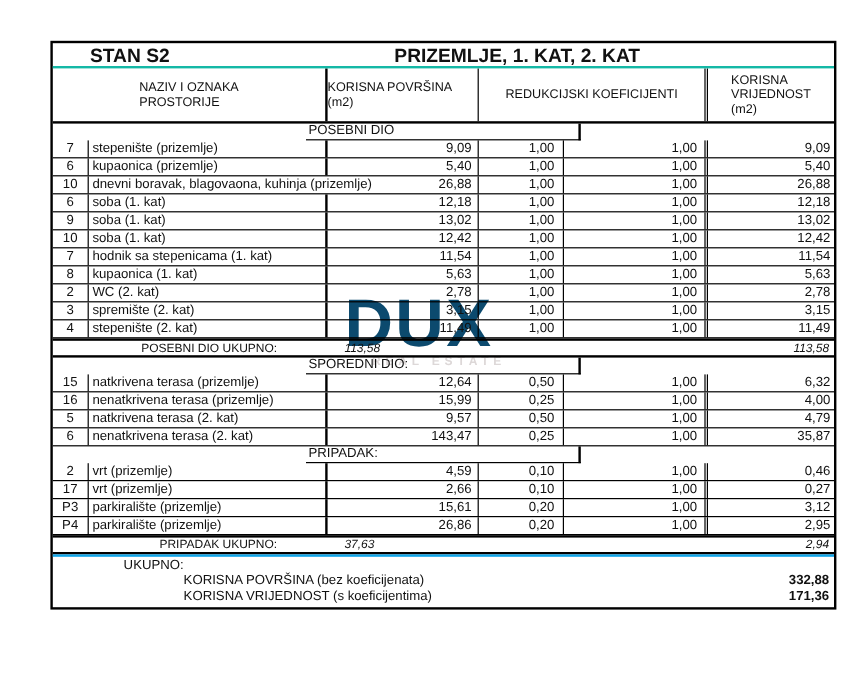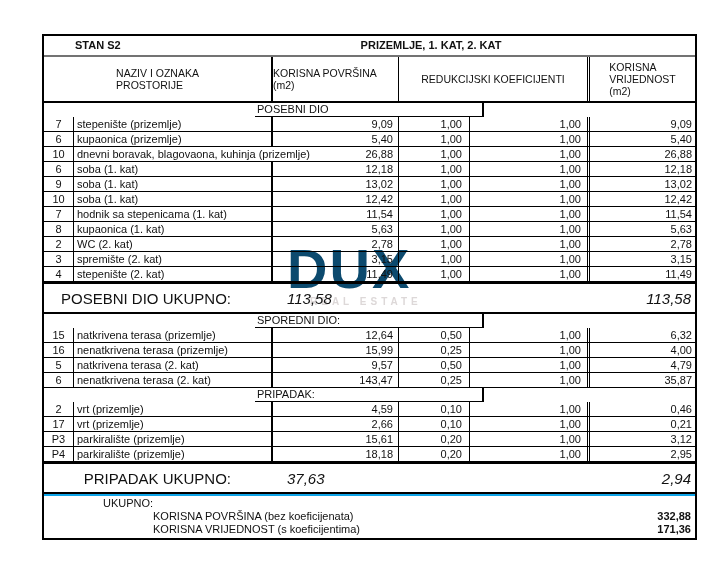--- a/index.html
+++ b/index.html
@@ -20,22 +20,22 @@
     color:#ddd8d8;z-index:0;white-space:nowrap;
   }
   
   .sheet{
     position:absolute;left:42px;top:34px;width:655px;
     border:2px solid #000;box-sizing:border-box;z-index:1;
     background:transparent;
   }
   .sheet *{box-sizing:border-box;}
   .title-row{
-    position:relative;height:21px;border-bottom:2px solid #737373;
-    font-weight:bold;font-size:11px;
+    position:relative;height:21px;border-bottom:2px solid #14b8a6;
+    font-weight:bold;font-size:16px;
   }
   .title-left{position:absolute;left:31px;top:3px;}
   .title-right{position:absolute;left:229px;top:3px;width:316px;text-align:center;}
   .header-row{display:flex;height:46px;border-bottom:2px solid #000;
     font-size:10.5px;text-align:left;}
   .h-cell{display:flex;align-items:center;justify-content:center;
     white-space:pre-line;line-height:12px;}
   .h-name{width:229px;border-right:2px solid #000;}
   .h-area{width:126px;border-right:1px solid #000;}
   .h-koef{width:191px;border-right:3px double #000;}
@@ -55,21 +55,21 @@
     display:flex;align-items:center;justify-content:flex-end;}
   .c-val{flex:1;text-align:right;padding-right:3px;height:100%;
     display:flex;align-items:center;justify-content:flex-end;}
   .s-row{height:14px;flex-direction:column;}
   .s-label{width:229px;border-right:2px solid #000;border-bottom:1px solid #000;
     padding-left:2px;height:100%;display:flex;align-items:center;}
   .s-fill-area{width:126px;border-right:1px solid #000;height:100%;}
   .s-fill-k1{width:71px;border-right:1px solid #000;height:100%;}
   .s-fill-k2{width:120px;border-right:3px double #000;height:100%;}
   .s-fill-val{flex:1;height:100%;}
-  .t-row{height:32px;border-top:2px solid #000;border-bottom:2px solid #000;font-size:15px;}
+  .t-row{height:16px;border-top:2px solid #000;border-bottom:2px solid #000;font-size:10px;}
   .t-label{width:229px;text-align:right;padding-right:42px;height:100%;
     display:flex;align-items:center;justify-content:flex-end;}
   .t-area{width:126px;font-style:italic;padding-left:14px;height:100%;
     display:flex;align-items:center;}
   .t-spacer{width:191px;height:100%;}
   .t-val{flex:1;font-style:italic;text-align:right;padding-right:4px;height:100%;
     display:flex;align-items:center;justify-content:flex-end;}
   
   .grand{border-top:2px solid #0ea5e9;padding:1px 0 2px 0;font-size:11px;}
   .g-title{padding-left:59px;height:13px;line-height:13px;}
@@ -253,34 +253,34 @@
         <div class="c-k1">0,10</div>
         <div class="c-k2">1,00</div>
         <div class="c-val">0,46</div>
       </div>
       <div class="row d-row">
         <div class="c-num">17</div>
         <div class="c-name">vrt (prizemlje)</div>
         <div class="c-area">2,66</div>
         <div class="c-k1">0,10</div>
         <div class="c-k2">1,00</div>
-        <div class="c-val">0,21</div>
+        <div class="c-val">0,27</div>
       </div>
       <div class="row d-row">
         <div class="c-num">P3</div>
         <div class="c-name">parkiralište (prizemlje)</div>
         <div class="c-area">15,61</div>
         <div class="c-k1">0,20</div>
         <div class="c-k2">1,00</div>
         <div class="c-val">3,12</div>
       </div>
       <div class="row d-row">
         <div class="c-num">P4</div>
         <div class="c-name">parkiralište (prizemlje)</div>
-        <div class="c-area">18,18</div>
+        <div class="c-area">26,86</div>
         <div class="c-k1">0,20</div>
         <div class="c-k2">1,00</div>
         <div class="c-val">2,95</div>
       </div>
       <div class="row t-row">
         <div class="t-label">PRIPADAK UKUPNO:</div>
         <div class="t-area">37,63</div>
         <div class="t-spacer"></div>
         <div class="t-val">2,94</div>
       </div>

